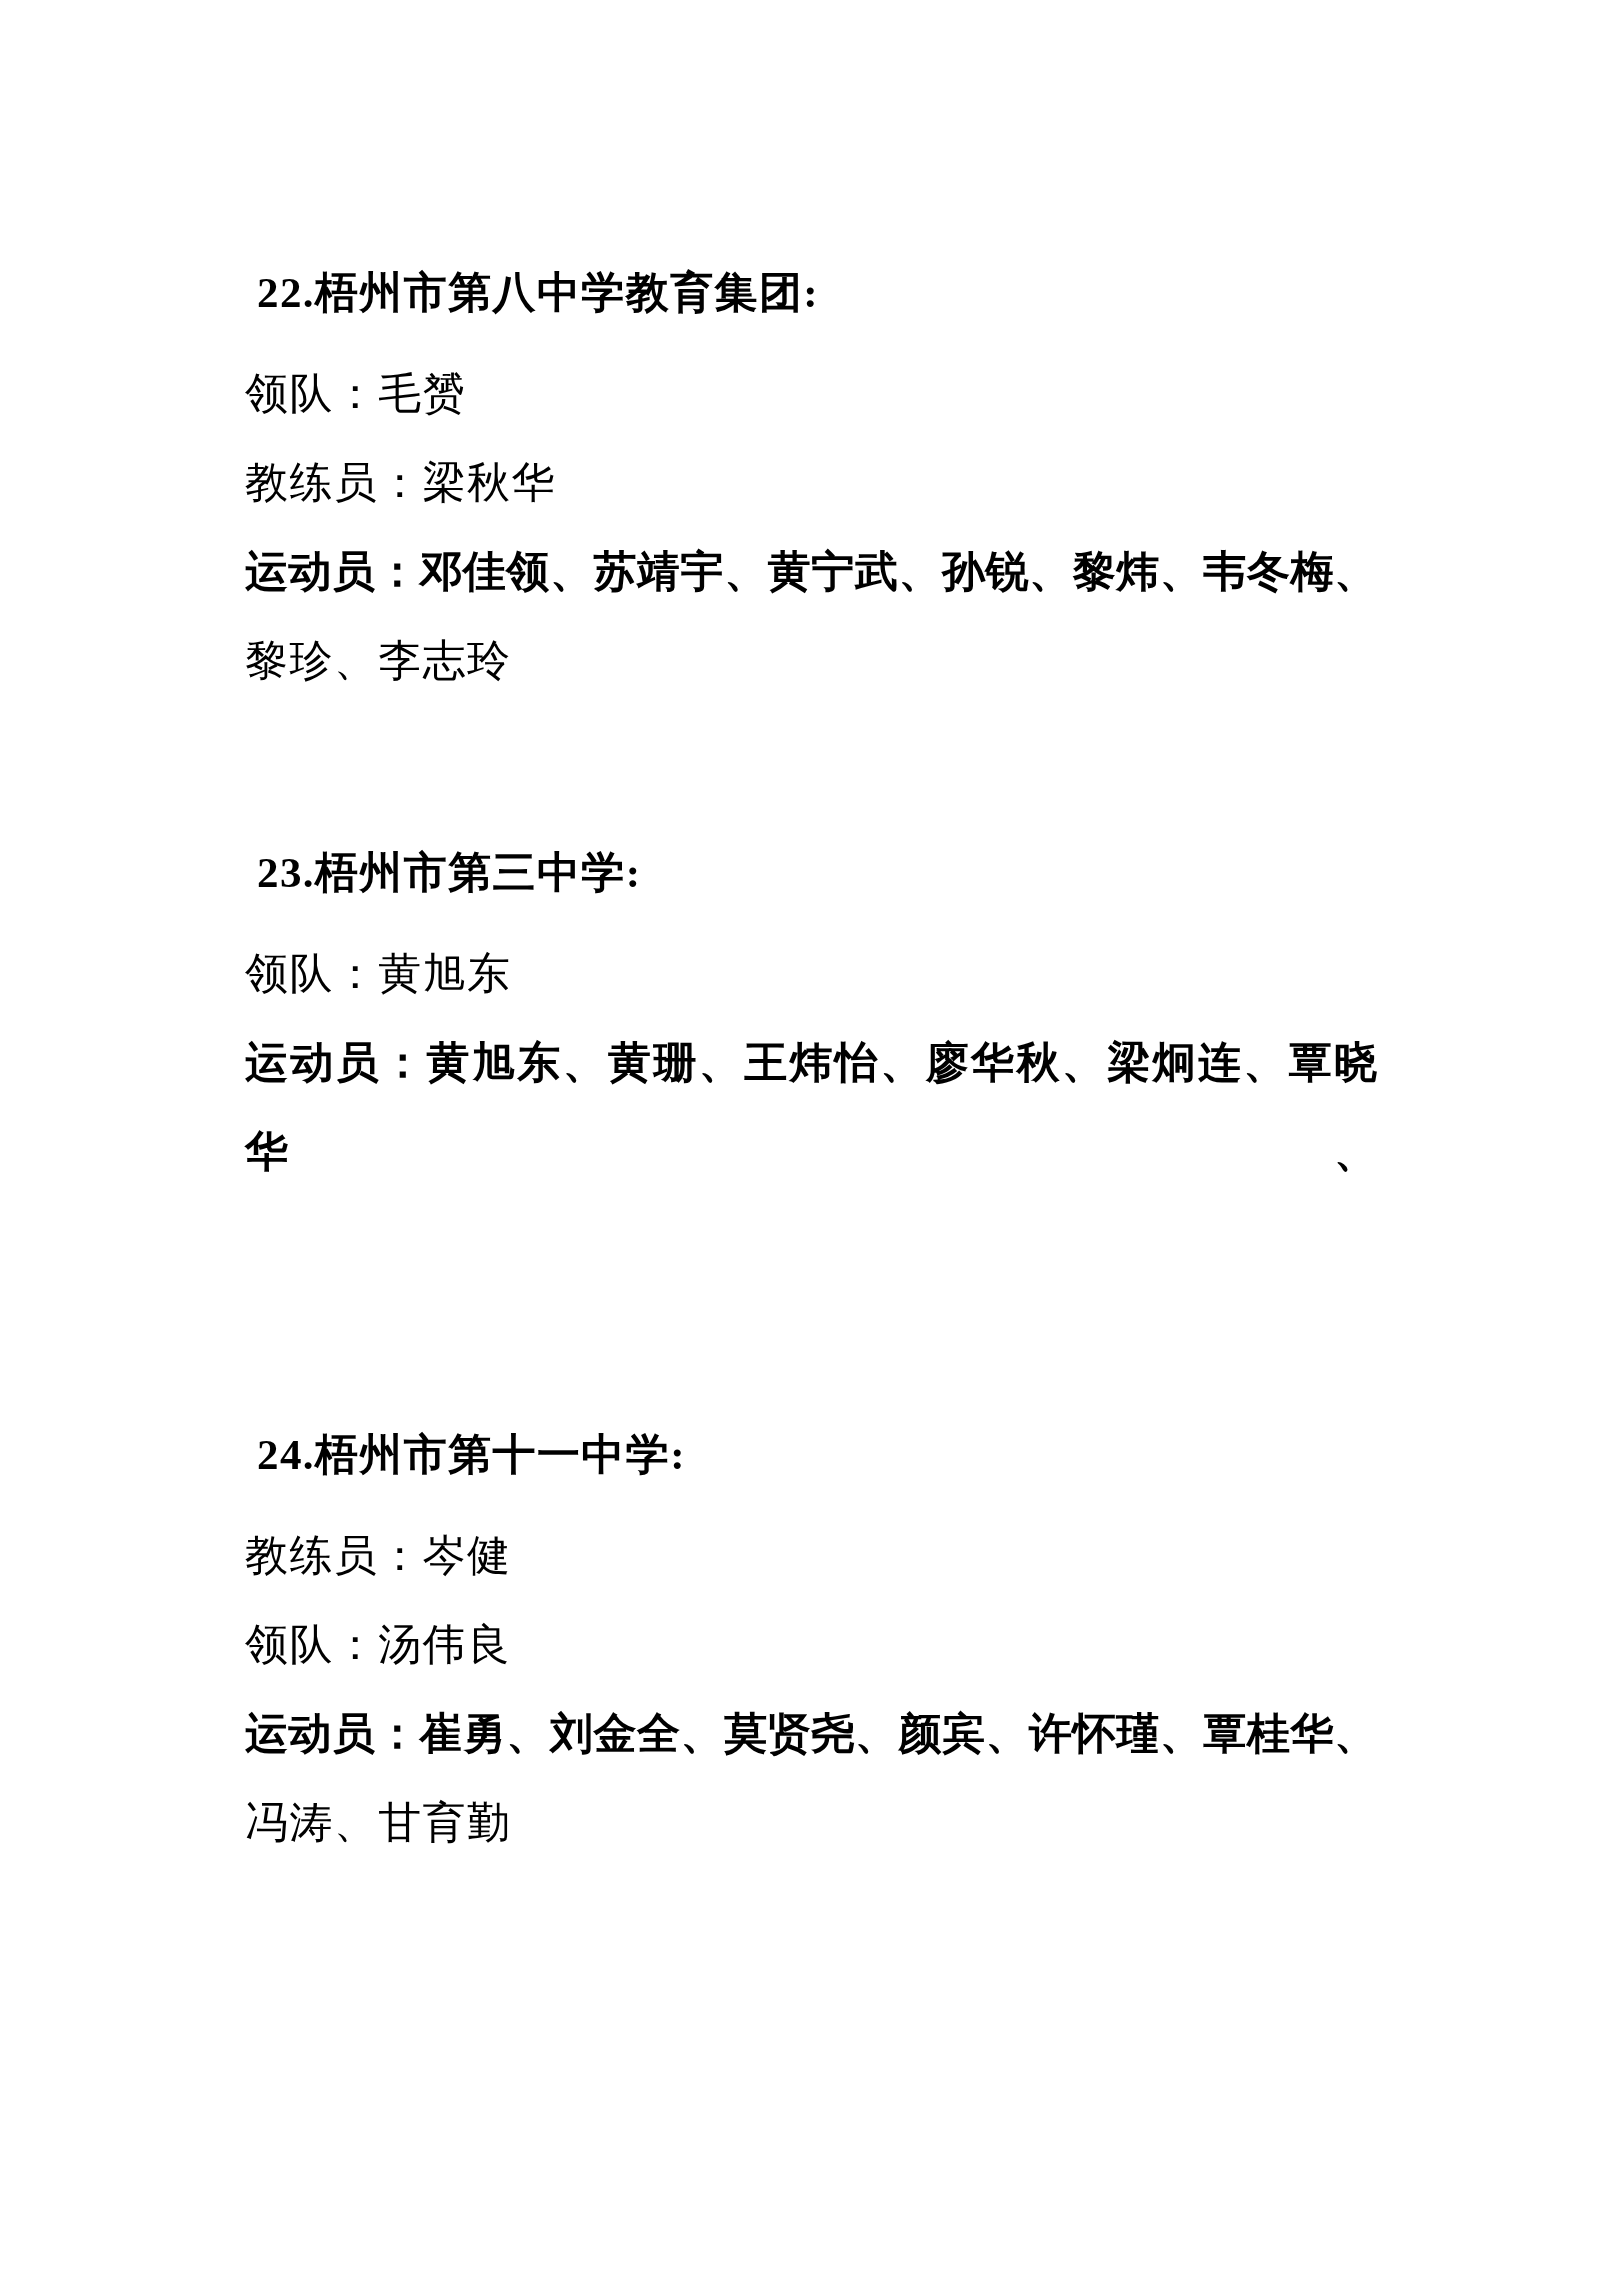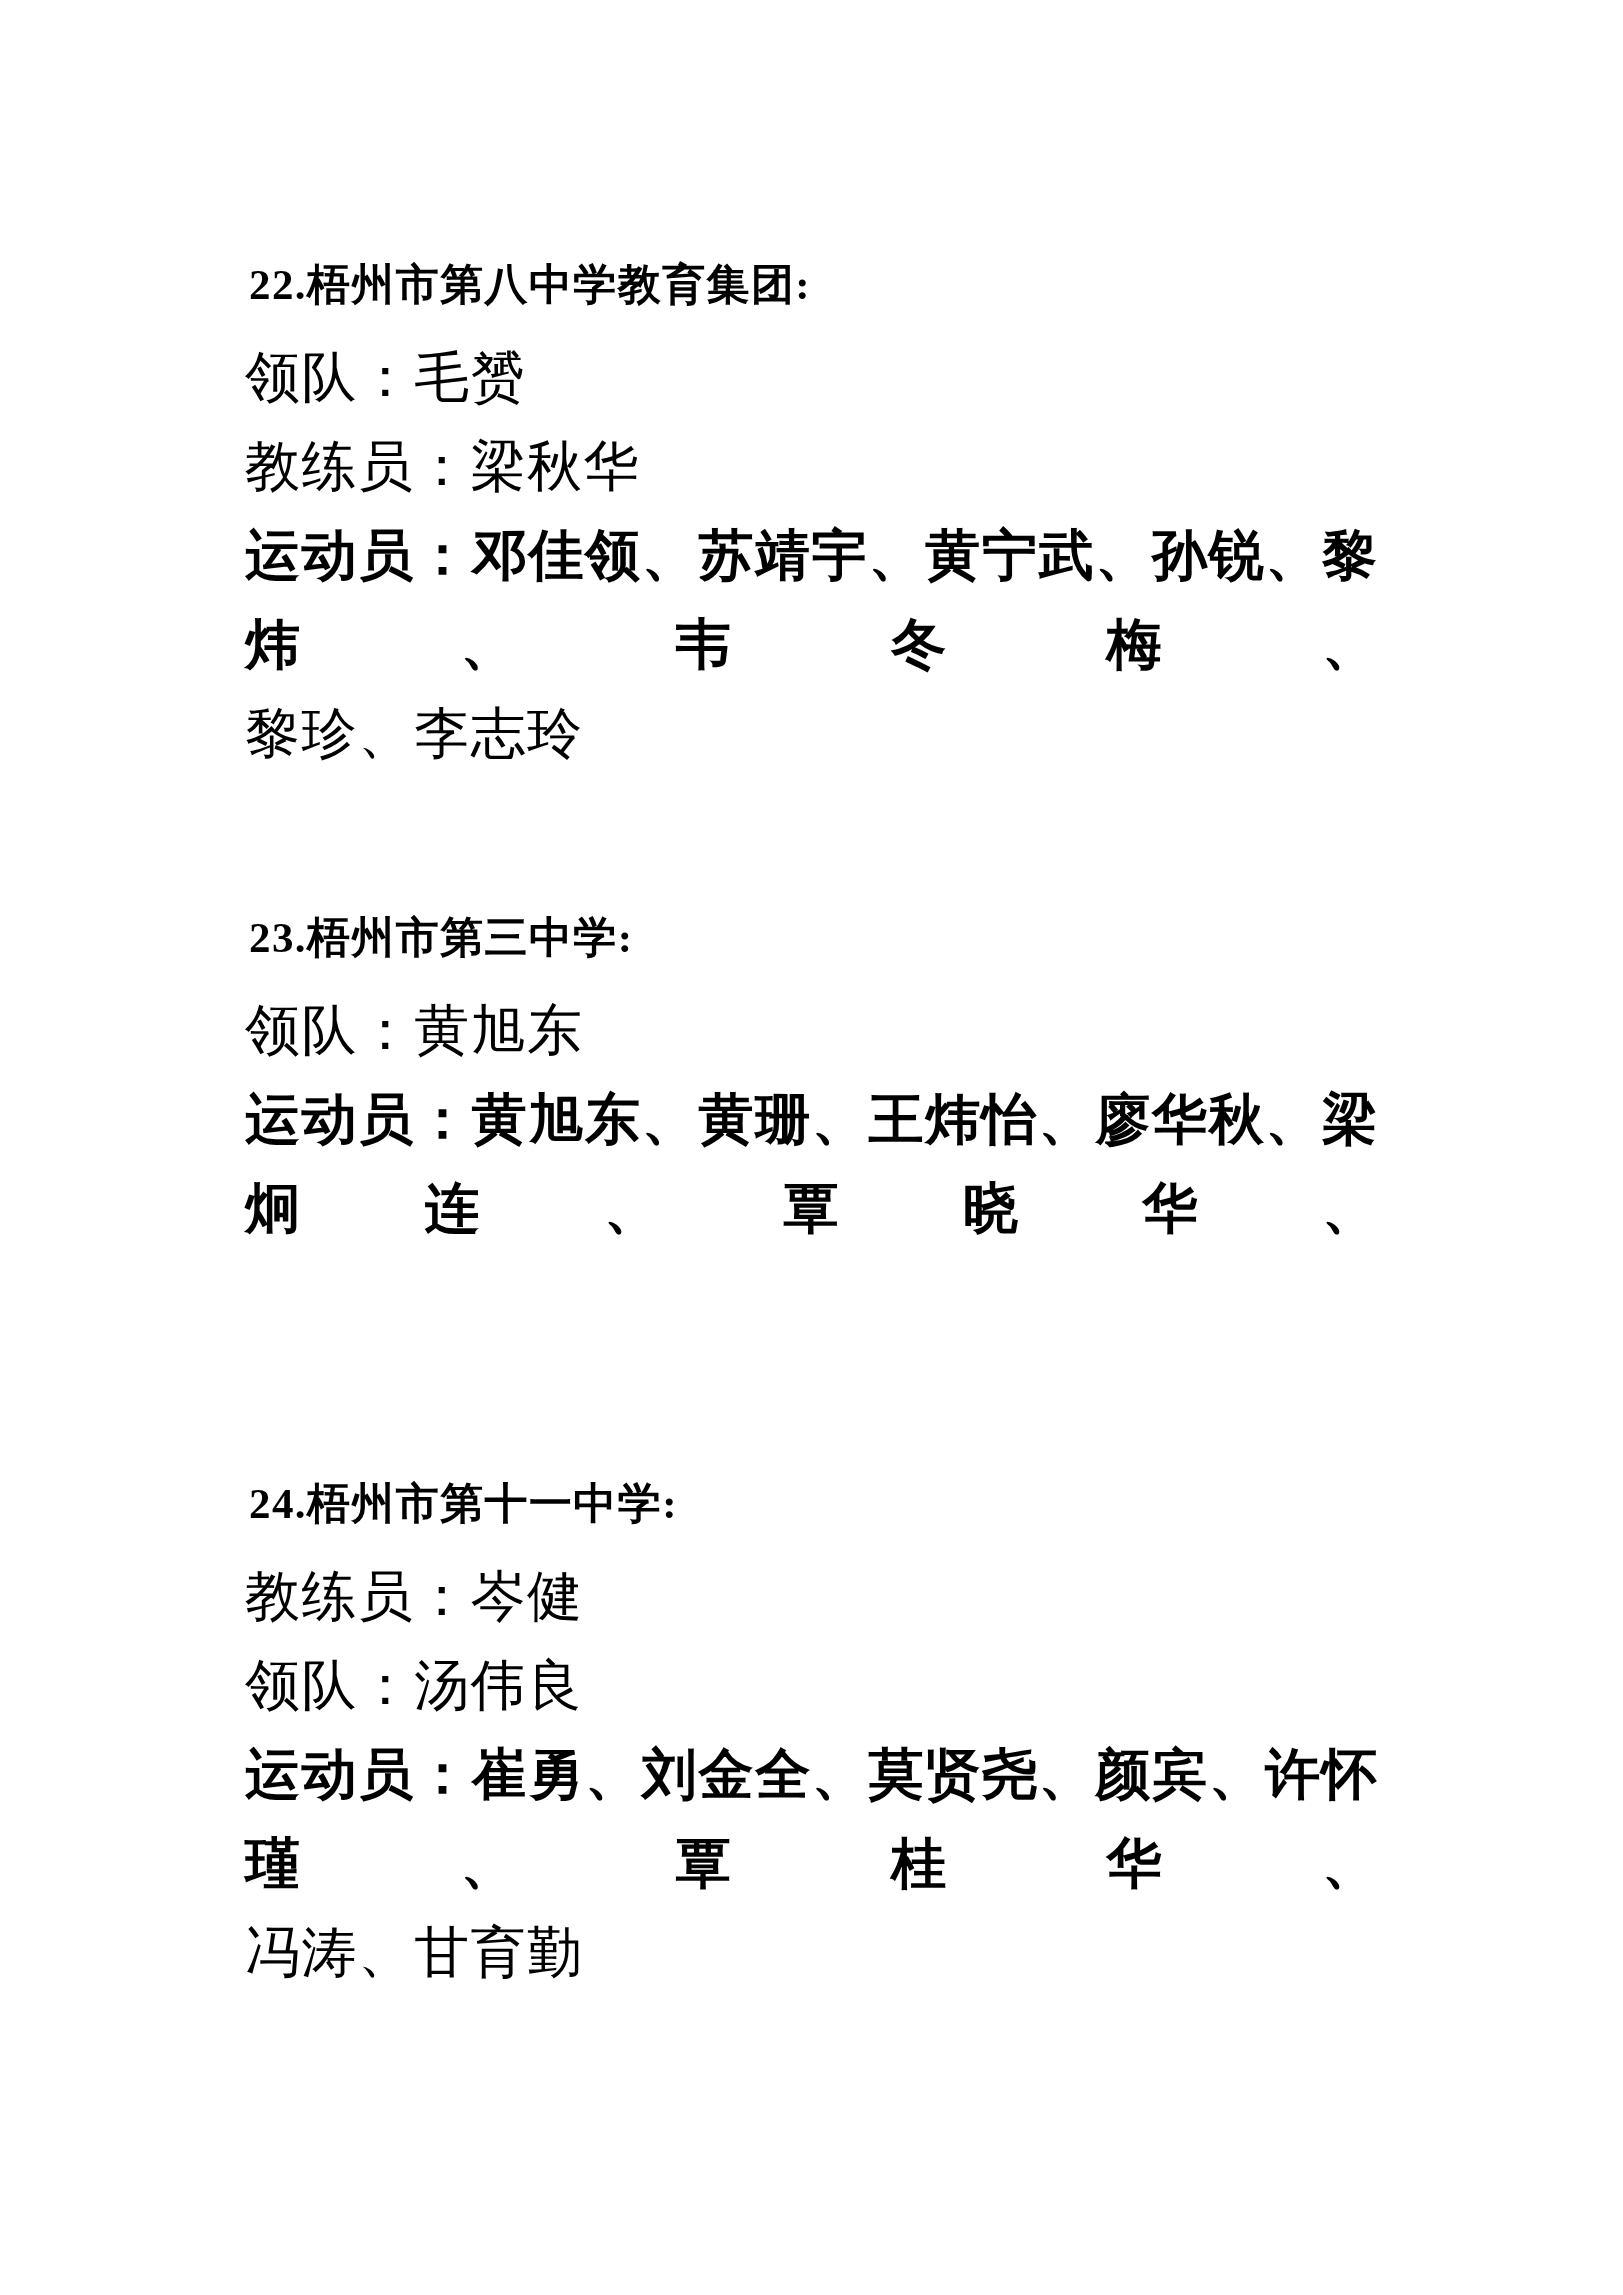--- a/index.html
+++ b/index.html
@@ -17,30 +17,30 @@
     font-family: "Liberation Serif", "DejaVu Serif", serif;
     color: #000000;
   }
   .content {
     position: absolute;
     left: 245px;
     top: 237px;
     width: 1132px;
   }
   .team-heading {
-    margin: 4px;
+    margin: 12px;
     font-size: 43px;
     font-weight: 700;
     line-height: 88px;
     letter-spacing: 1.4px;
     white-space: nowrap;
   }
   .doc-line {
     margin: 0;
-    font-size: 55px;
+    font-size: 43px;
     font-weight: 400;
     line-height: 89px;
     letter-spacing: 1.4px;
   }
   .doc-line.justify-full {
     text-align: justify;
     text-align-last: justify;
     -moz-text-align-last: justify;
     letter-spacing: 0;
     font-weight: bold;

